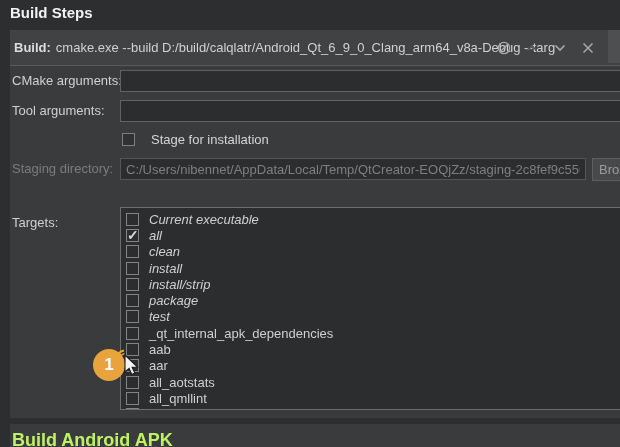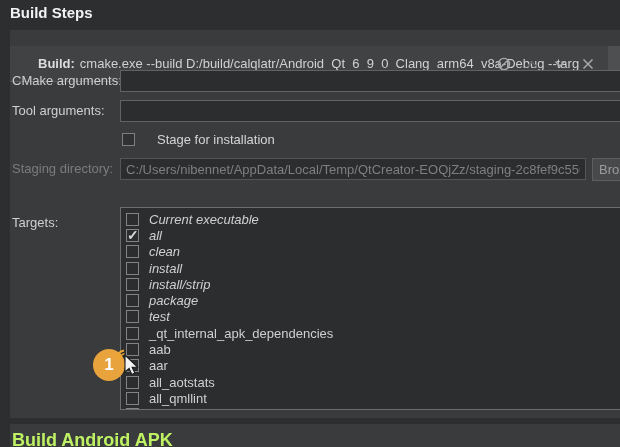--- a/index.html
+++ b/index.html
@@ -16,23 +16,23 @@
   .page-title {
     position:absolute; left:10px; top:4px;
     font-size:15px; font-weight:bold; color:#f1f2f3;
   }
   
   .panel {
     position:absolute; left:10px; top:30px; width:610px; height:388px;
     background:#3a3b3c;
   }
   .header-bar {
-    position:absolute; left:0; top:16px; width:610px; height:36px;
+    position:absolute; left:0; top:0; width:610px; height:36px;
     background:#414243; border-bottom:1px solid #5a5b5c;
-    display:flex; align-items:center; padding-left:28px;
+    display:flex; align-items:center; padding-left:4px;
     white-space:nowrap; overflow:hidden;
   }
   .step-name { font-weight:bold; color:#dcdddf; margin-right:5px; }
   .step-cmd  { color:#d0d1d2; }
   .hdr-icons {
     position:absolute; right:24px; top:0; height:36px;
     display:flex; align-items:center; gap:11px;
   }
   .icon-btn { width:17px; height:17px; display:flex; align-items:center; justify-content:center; cursor:pointer; }
   .icon-btn svg { display:block; }
@@ -53,21 +53,21 @@
   .browse-btn {
     position:absolute; left:582px; top:128px; width:44px; height:23px;
     background:#48494a; border:1px solid #5d5e5f; color:#9b9c9d;
     font-family:"Liberation Sans", sans-serif; font-size:13px;
     overflow:hidden; white-space:nowrap; text-align:left; padding:0 0 0 6px;
   }
   .checkbox {
     display:inline-block; width:13px; height:13px;
     border:1px solid #7e7f81; background:#2f3132; vertical-align:middle;
   }
-  .check-row { position:absolute; left:112px; top:102px; display:flex; align-items:center; gap:22px; cursor:default; }
+  .check-row { position:absolute; left:112px; top:102px; display:flex; align-items:center; gap:16px; cursor:default; }
   
   .targets-list {
     position:absolute; left:110px; top:177px; width:512px; height:203px;
     background:#2b2d2e; border:1px solid #6d6e6f;
     overflow:hidden; padding:3px 0 0 5px;
   }
   .t-row { display:flex; align-items:center; height:16.3px; cursor:default; }
   .t-check {
     width:13px; height:13px; border:1px solid #828385; background:#2b2d2e;
     margin-right:10px; flex:0 0 auto; position:relative;

